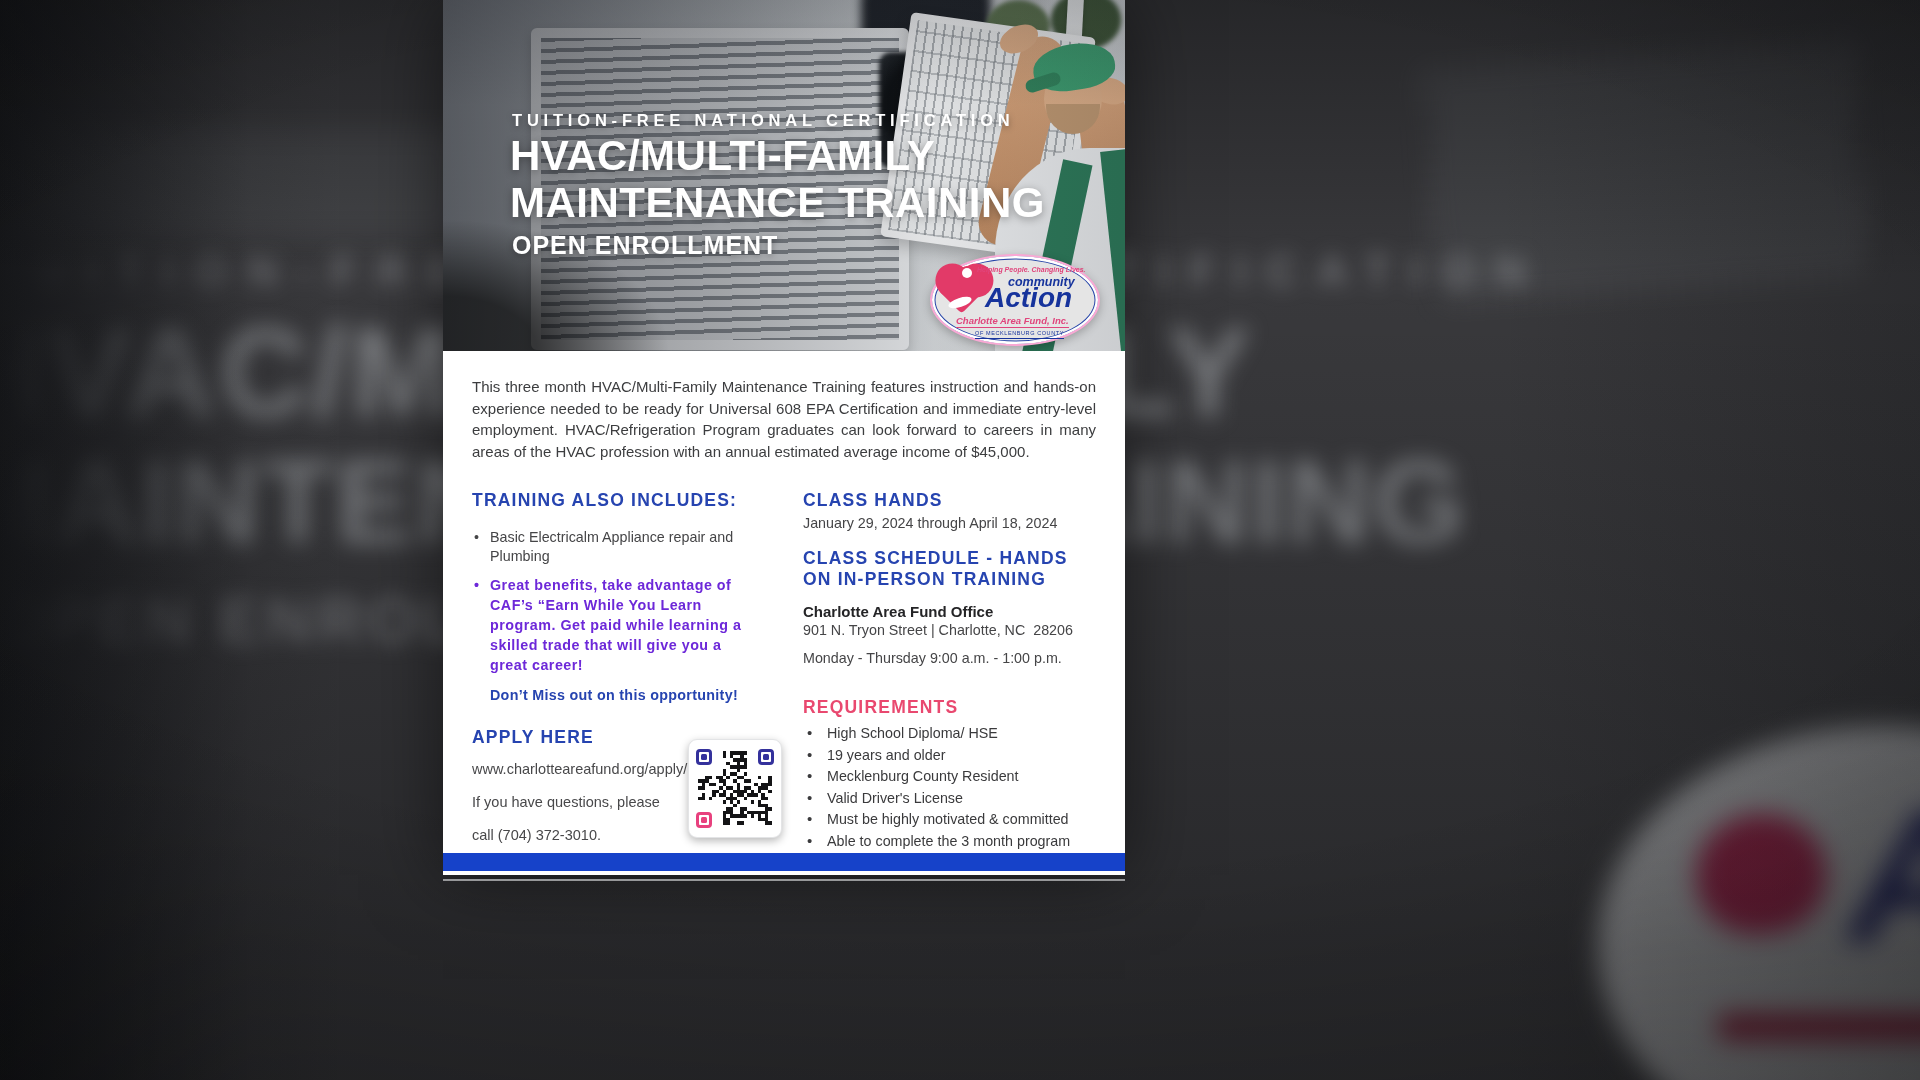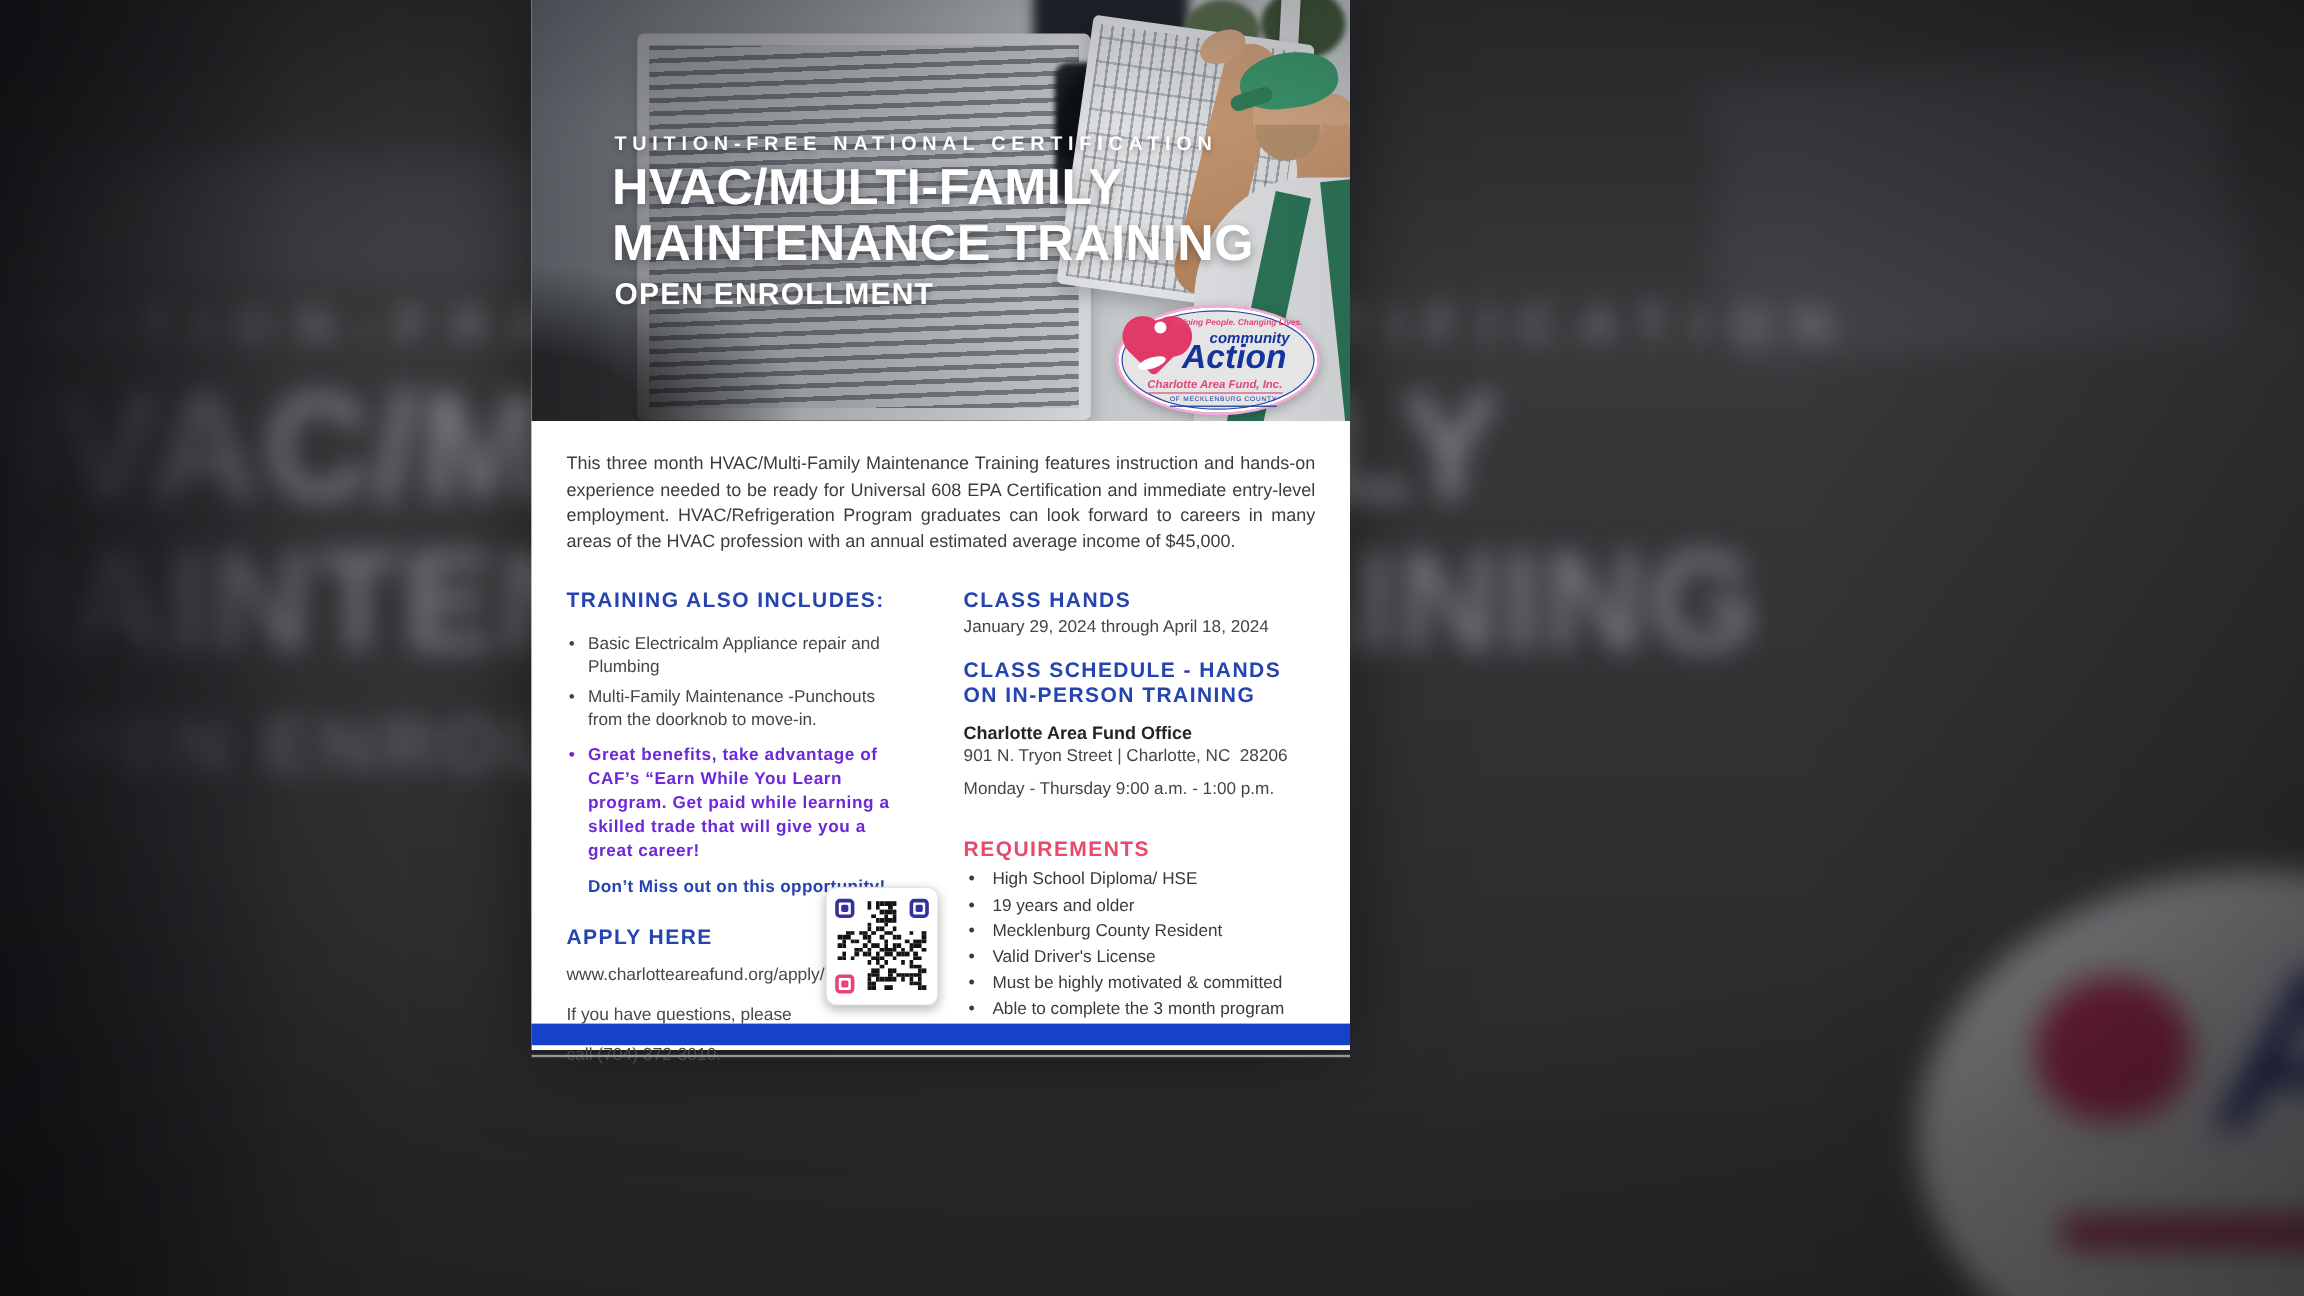--- a/index.html
+++ b/index.html
@@ -214,21 +214,20 @@
       </div>
     </section>
 
     <section class="bodyc">
       <p class="intro">This three month HVAC/Multi-Family Maintenance Training features instruction and hands-on experience needed to be ready for Universal 608 EPA Certification and immediate entry-level employment. HVAC/Refrigeration Program graduates can look forward to careers in many areas of the HVAC profession with an annual estimated average income of $45,000.</p>
 
       <div class="col-left">
         <h2 class="h-blue">TRAINING ALSO INCLUDES:</h2>
         <ul class="t-list">
           <li>Basic Electricalm Appliance repair and Plumbing</li>
-          <li>Multi-Family Maintenance -Punchouts from the doorknob to move-in.</li>
           <li class="emph">Great benefits, take advantage of CAF’s “Earn While You Learn program. Get paid while learning a skilled trade that will give you a great career!</li>
         </ul>
         <div class="callout">Don’t Miss out on this opportunity!</div>
 
         <h2 class="h-blue apply-h">APPLY HERE</h2>
         <p class="apply-line">www.charlotteareafund.org/apply/</p>
         <p class="apply-line">If you have questions, please</p>
         <p class="apply-line">call (704) 372-3010.</p>
       </div>
 

